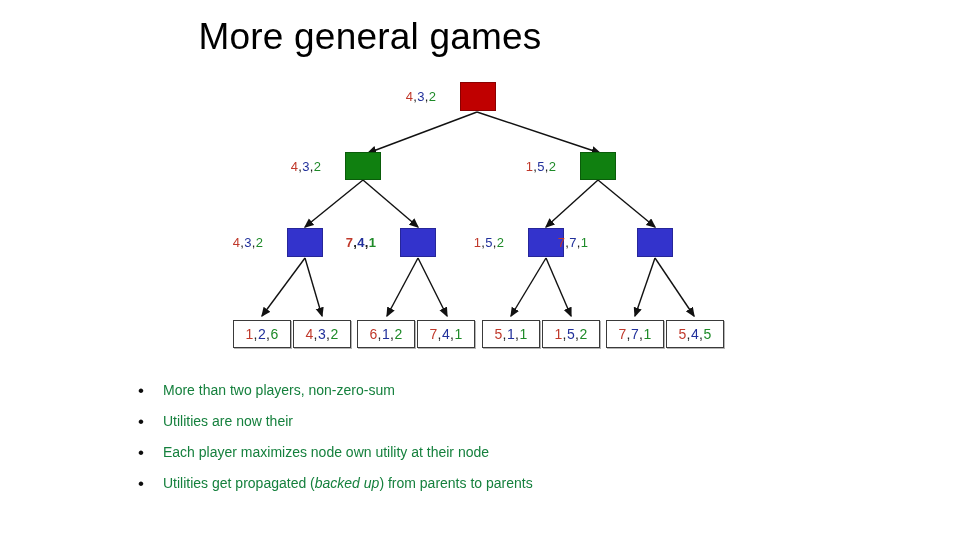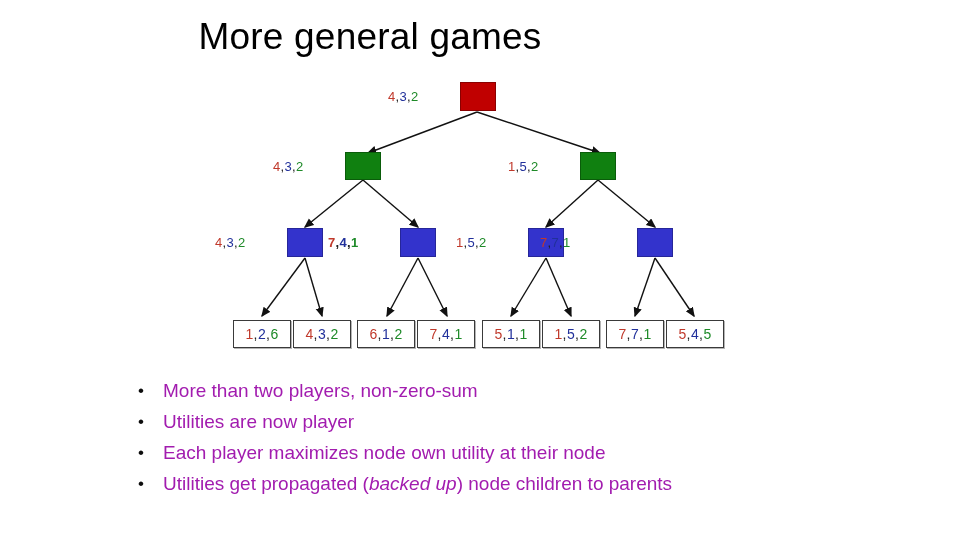--- a/index.html
+++ b/index.html
@@ -63,40 +63,40 @@
     justify-content: center;
     font-size: 14px;
     letter-spacing: 0.4px;
   }
 
   .nlabel {
     position: absolute;
     font-size: 13px;
     letter-spacing: 0.3px;
     white-space: nowrap;
-    text-align: left;
+    text-align: center;
   }
 
   .d1 { color: #C0392B; }
   .d2 { color: #21309B; }
   .d3 { color: #1E8A28; }
   .cm { color: #222222; }
 
   
   #bullets {
     position: absolute;
     left: 130px; top: 375px;
     width: 740px;
   }
   .bullet {
     position: relative;
     padding-left: 33px;
-    font-size: 19px;
+    font-size: 14px;
     line-height: 31px;
-    color: #a21caf;
+    color: #15803d;
     white-space: nowrap;
   }
   .bullet::before {
     content: "\2022";
     position: absolute;
     left: 8px; top: 0;
     font-size: 17px;
     color: #0d0d0d;
   }
   .bullet em { font-style: italic; text-align: center; }
@@ -210,20 +210,20 @@
         <span class="d1">5</span>
         <span class="cm">,</span>
         <span class="d2">4</span>
         <span class="cm">,</span>
         <span class="d3">5</span>
       </div>
   </div>
 
   <div id="bullets">
     <div class="bullet">More than two players, non-zero-sum</div>
-    <div class="bullet">Utilities are now player</div>
+    <div class="bullet">Utilities are now their</div>
     <div class="bullet">Each player maximizes node own utility at their node</div>
     <div class="bullet">
-      <span>Utilities get propagated (</span><em>backed up</em><span>) node children to parents</span>
+      <span>Utilities get propagated (</span><em>backed up</em><span>) from parents to parents</span>
     </div>
   </div>
 
 </div>
 
 </body></html>

